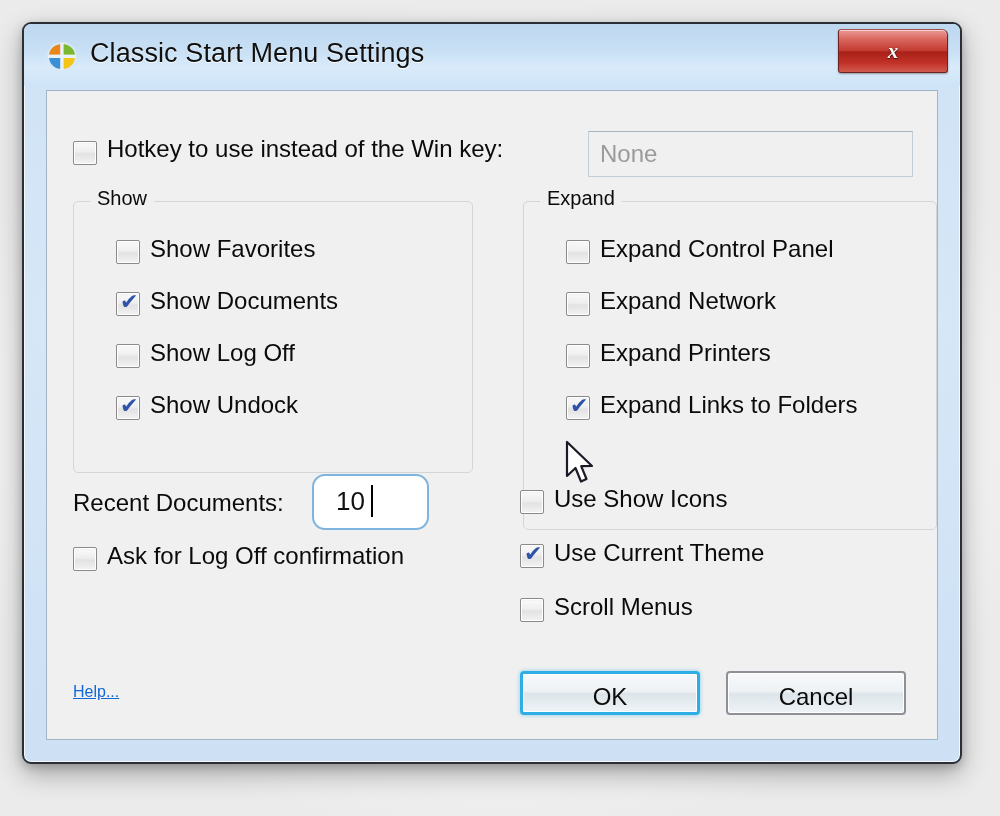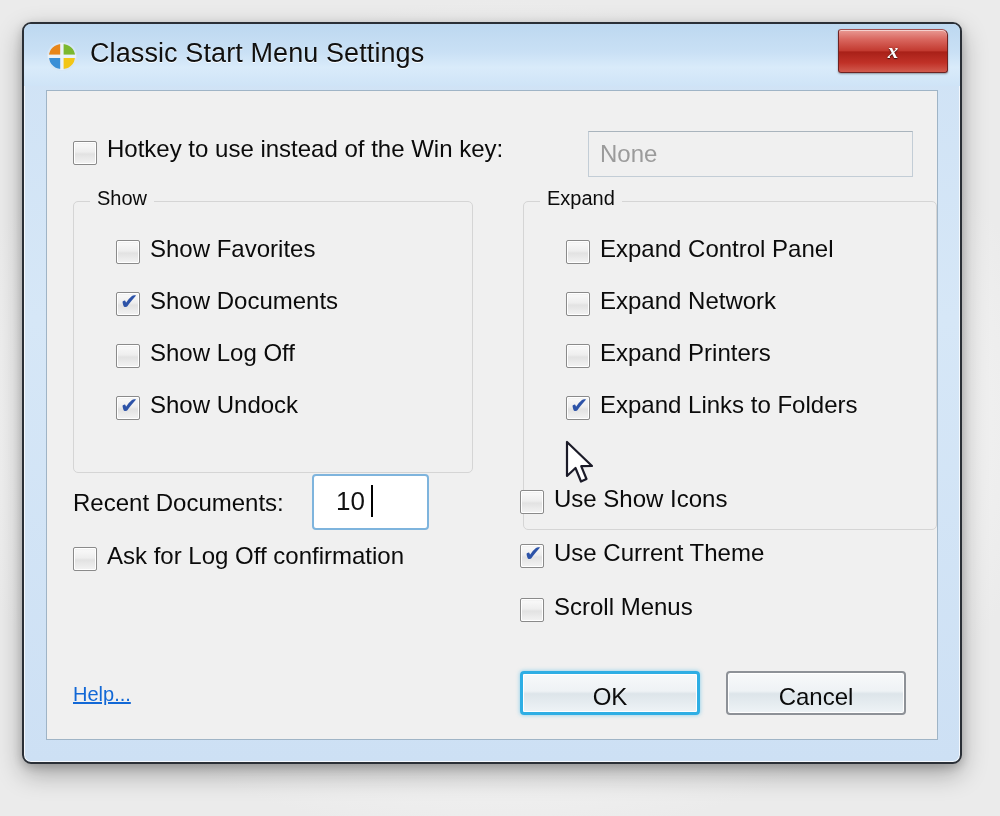--- a/index.html
+++ b/index.html
@@ -204,21 +204,21 @@
     white-space: nowrap;
   }
   #recent-input {
     position: absolute;
     left: 265px;
     top: 383px;
     width: 117px;
     height: 56px;
     background: #ffffff;
     border: 2px solid #7eb4dd;
-    border-radius: 4px;
+    border-radius: 13px;
     box-sizing: border-box;
   }
   #recent-value {
     position: absolute;
     left: 22px;
     top: 10px;
     font-size: 26px;
     color: #111111;
   }
   #recent-caret {
@@ -236,21 +236,21 @@
 
   .right-opt { position: absolute; left: 473px; height: 30px; }
   .right-opt .cb { left: 0; top: 4px; }
   .right-opt .cb-label { left: 34px; top: -1px; }
 
   
   #help-link {
     position: absolute;
     left: 26px;
     top: 592px;
-    font-size: 20px;
+    font-size: 16px;
     color: #1268d6;
     text-decoration: underline;
     cursor: pointer;
     white-space: nowrap;
   }
 
   .dlg-button {
     position: absolute;
     top: 580px;
     width: 180px;

